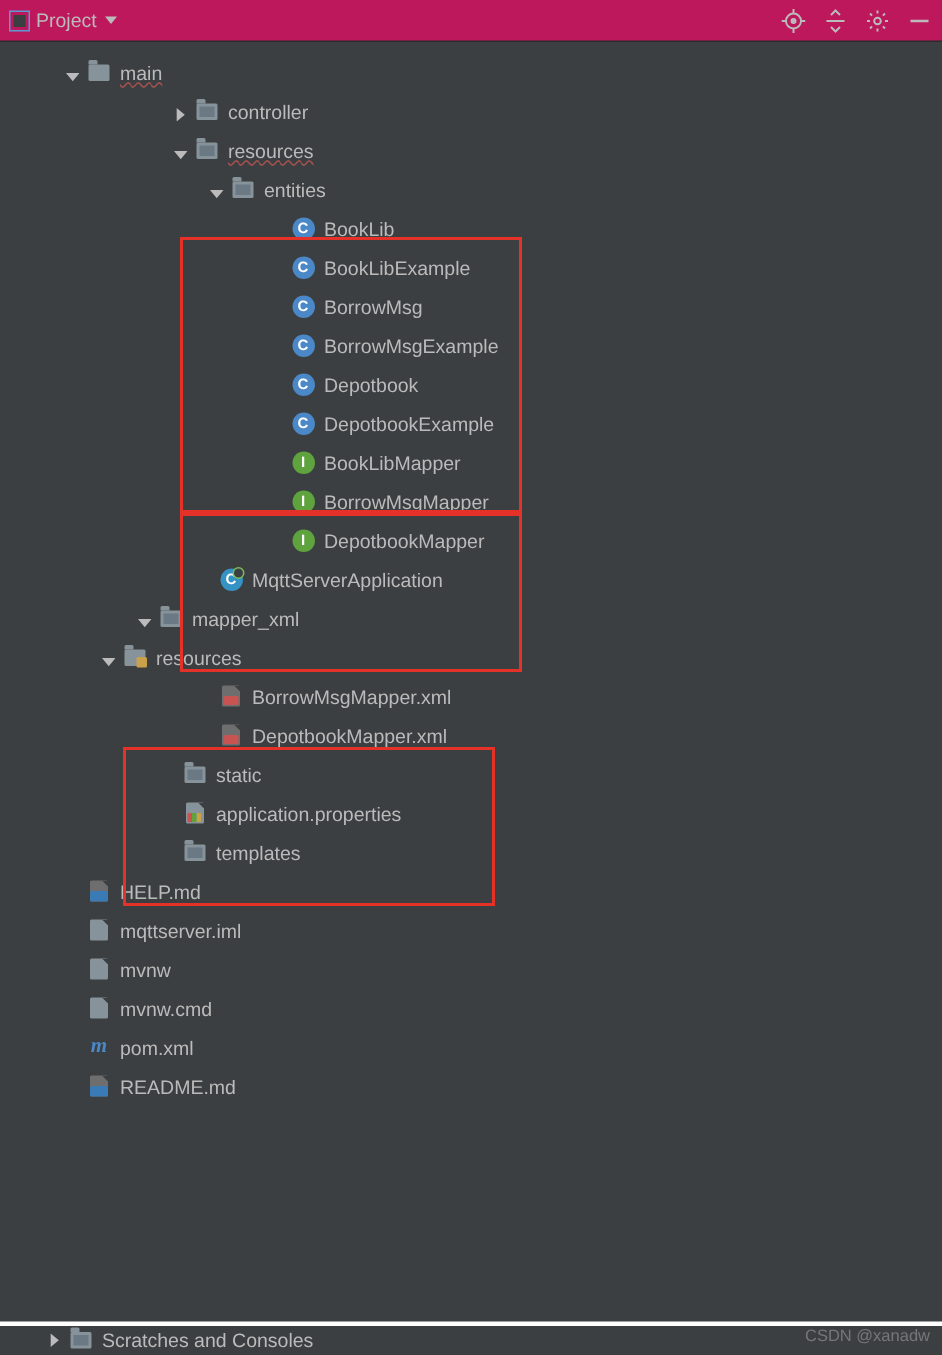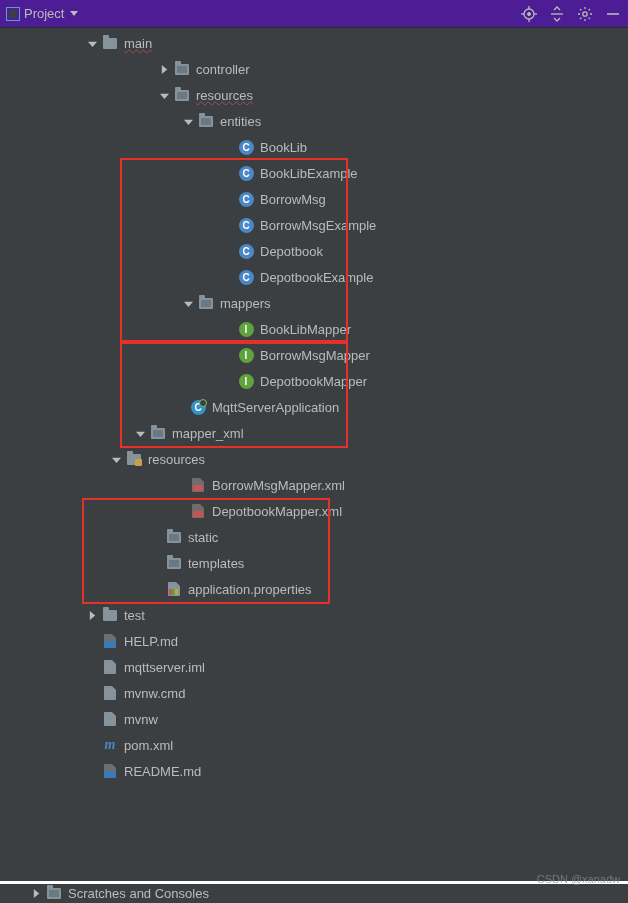--- a/index.html
+++ b/index.html
@@ -6,21 +6,21 @@
   html, body { width: 628px; height: 903px; overflow: hidden; }
   body {
     background: #3c3f41;
     color: #bbbbbb;
     font-family: "Segoe UI", Tahoma, sans-serif;
     font-size: 13px;
     user-select: none;
   }
   .toolbar {
     height: 28px;
-    background: #4c1d95;
+    background: #be185d;
     border-bottom: 1px solid #2b2b2b;
     display: flex;
     align-items: center;
     padding: 0 6px;
     gap: 6px;
   }
   .toolbar .left { display: flex; align-items: center; gap: 4px; }
   .toolbar .right { margin-left: auto; display: flex; align-items: center; gap: 10px; }
   .proj-icon {
     width: 14px; height: 14px; border: 1px solid #5b9bd5; display: inline-block;
@@ -31,24 +31,23 @@
     width: 0; height: 0; border-left: 4px solid transparent;
     border-right: 4px solid transparent; border-top: 5px solid #bbbbbb;
     display:inline-block; margin-left:2px;
   }
   .tool-btn { width: 18px; height: 18px; display:flex; align-items:center; justify-content:center; color:#aaa; }
   .gear-icon svg, .target-icon svg, .collapse-icon svg, .minimize-icon svg { width:16px; height:16px; stroke:#bbbbbb; fill:none; }
   .tree { padding-top: 2px; position: relative; }
   .row {
     height: 26px;
     display: flex;
-    align-items: center;
+    align-items: flex-end;
     white-space: nowrap;
     position: relative;
-    padding-left: 44px;
   }
   .row.selected { background: #2f65ca; color: #fff; }
   .indent { display:inline-block; }
   .arrow {
     width: 12px; height: 12px; display:inline-flex; align-items:center; justify-content:center;
     margin-right: 4px; flex-shrink:0;
   }
   .arrow svg { width:9px; height:9px; fill:#bbbbbb; }
   .arrow.none { visibility:hidden; }
   .node-icon { width:16px; height:16px; margin-right:6px; display:inline-flex; align-items:center; justify-content:center; flex-shrink:0; }
@@ -77,21 +76,21 @@
   .file-icon.md { background:#6e6e6e; }
   .file-icon.md::before { content:""; position:absolute; left:0; bottom:0; width:12px; height:7px; background:#3a7ab5; border-radius:1px; font-size:6px; }
   .file-icon.props::before { content:""; position:absolute; left:1px; bottom:1px; width:3px; height:6px; background:#c75450; box-shadow: 3px 0 0 #5fa33f, 6px 0 0 #c9a14a; }
   .maven-m { color:#4a88c7; font-weight:bold; font-style:italic; font-size:14px; font-family:serif; }
   .label { }
   .label.underline-red { text-decoration: underline wavy #a05050; text-decoration-thickness:1px; }
   .hl-box {
     position:absolute; border:2.5px solid #e53228; pointer-events:none; z-index:5;
   }
   .watermark {
-    position:absolute; right:8px; bottom:18px; font-size:11px; color:#8e8e8e; opacity:0.7;
+    position:absolute; right:8px; bottom:6px; font-size:11px; color:#8e8e8e; opacity:0.7;
     z-index:3;
   }
   .bottom-row {
     position:absolute; left:0; right:0; bottom:0; height:22px;
     border-top:3px solid #ffffff; display:flex; align-items:center; padding-left:30px;
     background:#3c3f41;
   }
 </style>
 </head>
 <body>
@@ -236,147 +235,123 @@
     </div>
   <div class="row">
       <span class="indent" style="width:178px"></span>
       <span class="arrow none"></span>
       <span class="node-icon">
         <span class="class-c">C</span>
       </span>
       <span class="label">DepotbookExample</span>
     </div>
 
-  <div class="row">
-      <span class="indent" style="width:138px"></span>
+
+  <div class="row">
+      <span class="indent" style="width:178px"></span>
+      <span class="arrow none"></span>
+      <span class="node-icon">
+        <span class="iface-i">I</span>
+      </span>
+      <span class="label">BookLibMapper</span>
+    </div>
+  <div class="row">
+      <span class="indent" style="width:178px"></span>
+      <span class="arrow none"></span>
+      <span class="node-icon">
+        <span class="iface-i">I</span>
+      </span>
+      <span class="label">BorrowMsgMapper</span>
+    </div>
+  <div class="row">
+      <span class="indent" style="width:178px"></span>
+      <span class="arrow none"></span>
+      <span class="node-icon">
+        <span class="iface-i">I</span>
+      </span>
+      <span class="label">DepotbookMapper</span>
+    </div>
+
+  <div class="row">
+      <span class="indent" style="width:130px"></span>
+      <span class="arrow none"></span>
+      <span class="node-icon">
+        <span class="spring-c">C</span>
+      </span>
+      <span class="label">MqttServerApplication</span>
+    </div>
+
+  <div class="row">
+      <span class="indent" style="width:90px"></span>
       <span class="arrow">
         <svg viewBox="0 0 10 10">
           <polygon points="0,3 10,3 5,9"></polygon>
         </svg>
       </span>
       <span class="node-icon">
         <span class="folder pkg"></span>
       </span>
-      <span class="label">mappers</span>
-    </div>
-
-  <div class="row">
-      <span class="indent" style="width:178px"></span>
-      <span class="arrow none"></span>
-      <span class="node-icon">
-        <span class="iface-i">I</span>
-      </span>
-      <span class="label">BookLibMapper</span>
-    </div>
-  <div class="row">
-      <span class="indent" style="width:178px"></span>
-      <span class="arrow none"></span>
-      <span class="node-icon">
-        <span class="iface-i">I</span>
-      </span>
-      <span class="label">BorrowMsgMapper</span>
-    </div>
-  <div class="row">
-      <span class="indent" style="width:178px"></span>
-      <span class="arrow none"></span>
-      <span class="node-icon">
-        <span class="iface-i">I</span>
-      </span>
-      <span class="label">DepotbookMapper</span>
+      <span class="label">mapper_xml</span>
+    </div>
+
+  <div class="row">
+      <span class="indent" style="width:66px"></span>
+      <span class="arrow">
+        <svg viewBox="0 0 10 10">
+          <polygon points="0,3 10,3 5,9"></polygon>
+        </svg>
+      </span>
+      <span class="node-icon">
+        <span class="folder res"></span>
+      </span>
+      <span class="label">resources</span>
     </div>
 
   <div class="row">
       <span class="indent" style="width:130px"></span>
       <span class="arrow none"></span>
       <span class="node-icon">
-        <span class="spring-c">C</span>
-      </span>
-      <span class="label">MqttServerApplication</span>
-    </div>
-
-  <div class="row">
-      <span class="indent" style="width:90px"></span>
-      <span class="arrow">
-        <svg viewBox="0 0 10 10">
-          <polygon points="0,3 10,3 5,9"></polygon>
-        </svg>
-      </span>
-      <span class="node-icon">
-        <span class="folder pkg"></span>
-      </span>
-      <span class="label">mapper_xml</span>
-    </div>
-
-  <div class="row">
-      <span class="indent" style="width:66px"></span>
-      <span class="arrow">
-        <svg viewBox="0 0 10 10">
-          <polygon points="0,3 10,3 5,9"></polygon>
-        </svg>
-      </span>
-      <span class="node-icon">
-        <span class="folder res"></span>
-      </span>
-      <span class="label">resources</span>
-    </div>
-
+        <span class="file-icon code"></span>
+      </span>
+      <span class="label">BorrowMsgMapper.xml</span>
+    </div>
   <div class="row">
       <span class="indent" style="width:130px"></span>
       <span class="arrow none"></span>
       <span class="node-icon">
         <span class="file-icon code"></span>
       </span>
-      <span class="label">BorrowMsgMapper.xml</span>
-    </div>
-  <div class="row">
-      <span class="indent" style="width:130px"></span>
-      <span class="arrow none"></span>
-      <span class="node-icon">
-        <span class="file-icon code"></span>
-      </span>
       <span class="label">DepotbookMapper.xml</span>
     </div>
 
   <div class="row">
       <span class="indent" style="width:106px"></span>
       <span class="arrow none"></span>
       <span class="node-icon">
         <span class="folder pkg"></span>
       </span>
       <span class="label">static</span>
     </div>
   <div class="row">
       <span class="indent" style="width:106px"></span>
       <span class="arrow none"></span>
       <span class="node-icon">
+        <span class="file-icon props"></span>
+      </span>
+      <span class="label">application.properties</span>
+    </div>
+  <div class="row">
+      <span class="indent" style="width:106px"></span>
+      <span class="arrow none"></span>
+      <span class="node-icon">
         <span class="folder pkg"></span>
       </span>
       <span class="label">templates</span>
     </div>
-  <div class="row">
-      <span class="indent" style="width:106px"></span>
-      <span class="arrow none"></span>
-      <span class="node-icon">
-        <span class="file-icon props"></span>
-      </span>
-      <span class="label">application.properties</span>
-    </div>
-
-  <div class="row">
-      <span class="indent" style="width:42px"></span>
-      <span class="arrow">
-        <svg viewBox="0 0 10 10">
-          <polygon points="2,0 8,5 2,10"></polygon>
-        </svg>
-      </span>
-      <span class="node-icon">
-        <span class="folder"></span>
-      </span>
-      <span class="label">test</span>
-    </div>
+
 
   <div class="row">
       <span class="indent" style="width:42px"></span>
       <span class="arrow none"></span>
       <span class="node-icon">
         <span class="file-icon md"></span>
       </span>
       <span class="label">HELP.md</span>
     </div>
   <div class="row">
@@ -386,29 +361,29 @@
         <span class="file-icon"></span>
       </span>
       <span class="label">mqttserver.iml</span>
     </div>
   <div class="row">
       <span class="indent" style="width:42px"></span>
       <span class="arrow none"></span>
       <span class="node-icon">
         <span class="file-icon"></span>
       </span>
+      <span class="label">mvnw</span>
+    </div>
+  <div class="row">
+      <span class="indent" style="width:42px"></span>
+      <span class="arrow none"></span>
+      <span class="node-icon">
+        <span class="file-icon"></span>
+      </span>
       <span class="label">mvnw.cmd</span>
-    </div>
-  <div class="row">
-      <span class="indent" style="width:42px"></span>
-      <span class="arrow none"></span>
-      <span class="node-icon">
-        <span class="file-icon"></span>
-      </span>
-      <span class="label">mvnw</span>
     </div>
   <div class="row">
       <span class="indent" style="width:42px"></span>
       <span class="arrow none"></span>
       <span class="node-icon">
         <span class="maven-m">m</span>
       </span>
       <span class="label">pom.xml</span>
     </div>
   <div class="row">

